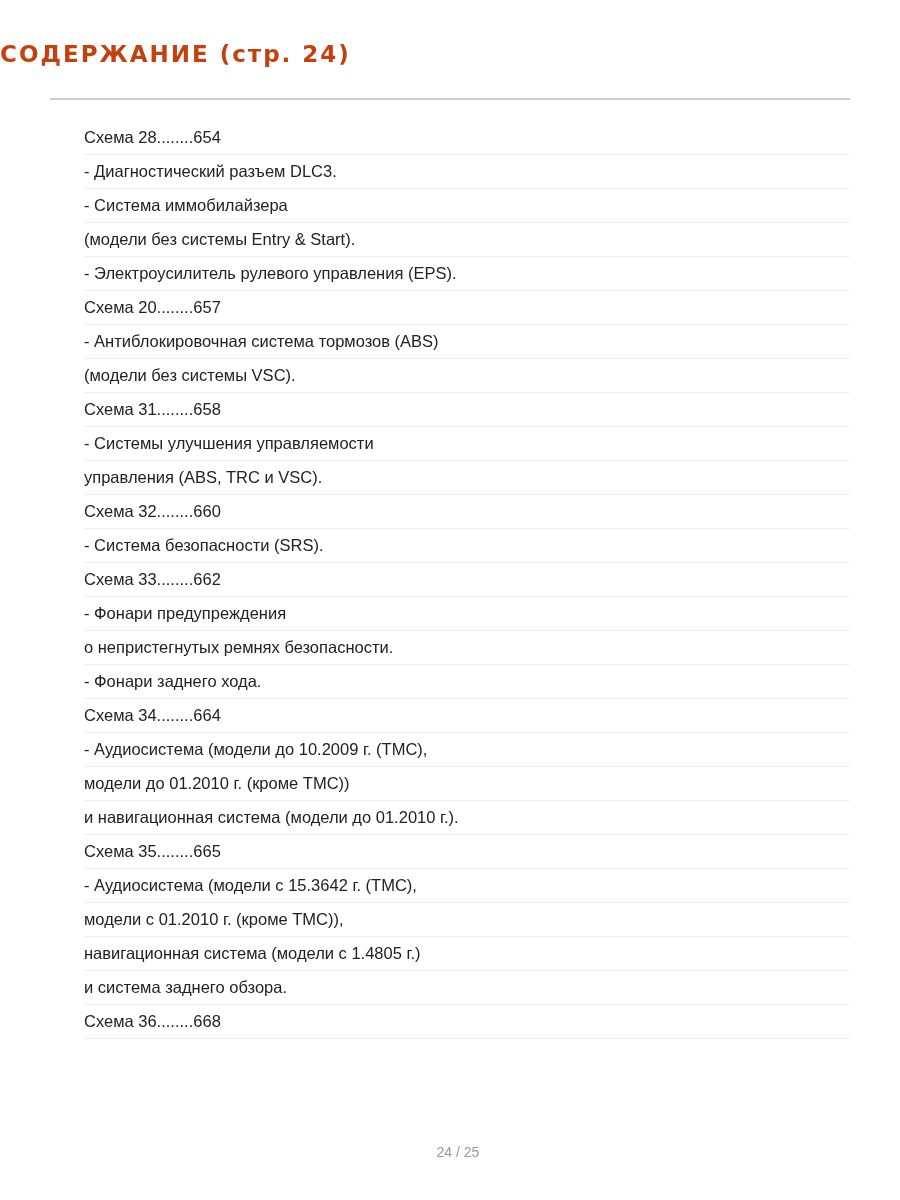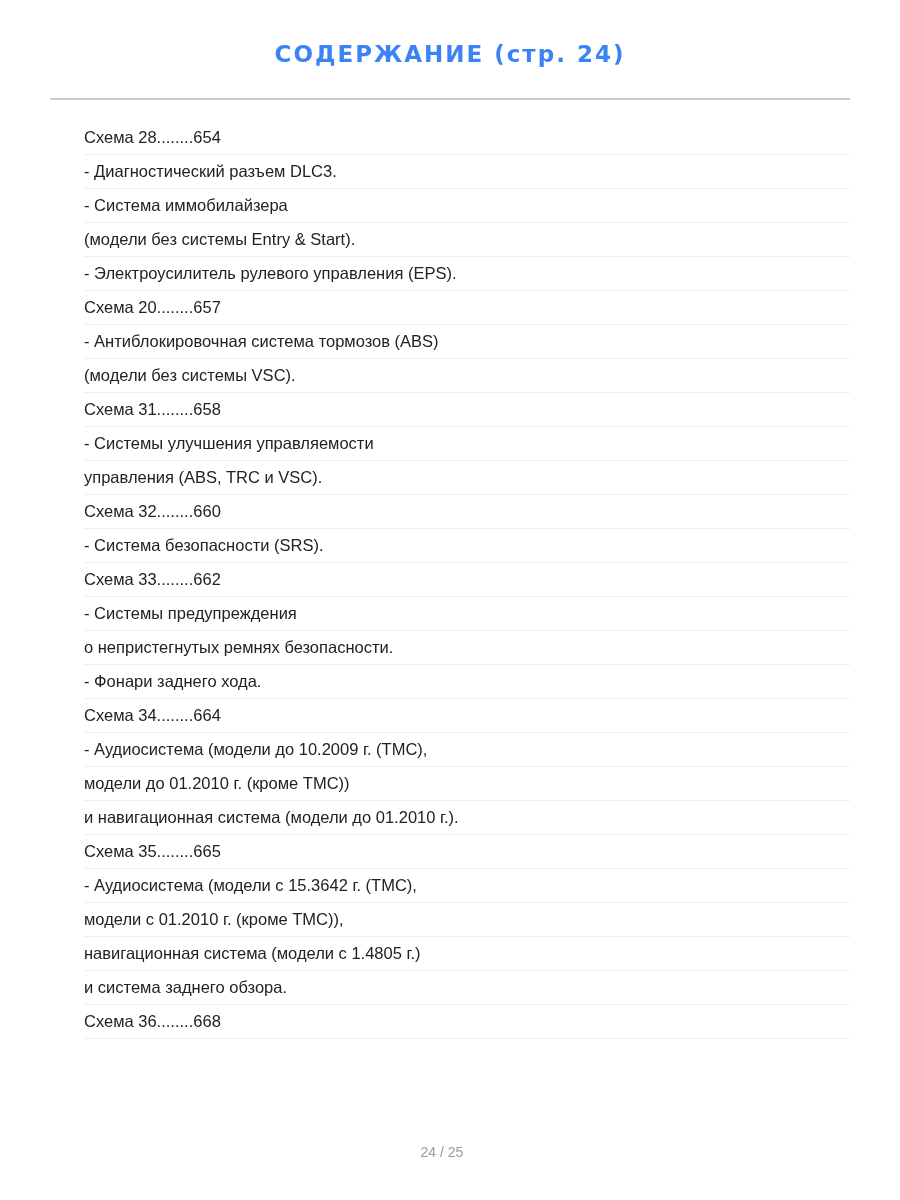--- a/index.html
+++ b/index.html
@@ -13,26 +13,25 @@
       position: relative;
       font-family: "Liberation Sans", "DejaVu Sans", sans-serif;
       color: #222222;
       overflow: hidden;
     }
     .page-title {
       position: absolute;
       top: 36px;
       left: 0;
       width: 900px;
-      text-align: center;
       font-family: "DejaVu Sans", "Liberation Sans", sans-serif;
       font-weight: bold;
       font-size: 23px;
       letter-spacing: 2px;
-      color: #3b82f6;
+      color: #c2410c;
       line-height: 36px;
       margin: 0;
     }
     .title-rule {
       position: absolute;
       top: 98px;
       left: 50px;
       width: 800px;
       height: 2px;
       background: #cccccc;
@@ -51,21 +50,21 @@
       border-bottom: 1px solid #eeeeee;
       font-size: 16.5px;
       line-height: 32px;
       color: #222222;
       white-space: nowrap;
       margin-left: 34px;
     }
     .page-footer {
       position: absolute;
       top: 1143px;
-      left: 0;
+      left: 16px;
       width: 884px;
       text-align: center;
       font-size: 14px;
       color: #999999;
       line-height: 18px;
     }
   </style>
 </head>
 <body>
 
@@ -80,21 +79,21 @@
   <li class="toc-row">- Электроусилитель рулевого управления (EPS).</li>
   <li class="toc-row">Схема 20........657</li>
   <li class="toc-row">- Антиблокировочная система тормозов (ABS)</li>
   <li class="toc-row">(модели без системы VSC).</li>
   <li class="toc-row">Схема 31........658</li>
   <li class="toc-row">- Системы улучшения управляемости</li>
   <li class="toc-row">управления (ABS, TRC и VSC).</li>
   <li class="toc-row">Схема 32........660</li>
   <li class="toc-row">- Система безопасности (SRS).</li>
   <li class="toc-row">Схема 33........662</li>
-  <li class="toc-row">- Системы предупреждения</li>
+  <li class="toc-row">- Фонари предупреждения</li>
   <li class="toc-row">о непристегнутых ремнях безопасности.</li>
   <li class="toc-row">- Фонари заднего хода.</li>
   <li class="toc-row">Схема 34........664</li>
   <li class="toc-row">- Аудиосистема (модели до 10.2009 г. (TMC),</li>
   <li class="toc-row">модели до 01.2010 г. (кроме TMC))</li>
   <li class="toc-row">и навигационная система (модели до 01.2010 г.).</li>
   <li class="toc-row">Схема 35........665</li>
   <li class="toc-row">- Аудиосистема (модели с 15.3642 г. (TMC),</li>
   <li class="toc-row">модели с 01.2010 г. (кроме TMC)),</li>
   <li class="toc-row">навигационная система (модели с 1.4805 г.)</li>

